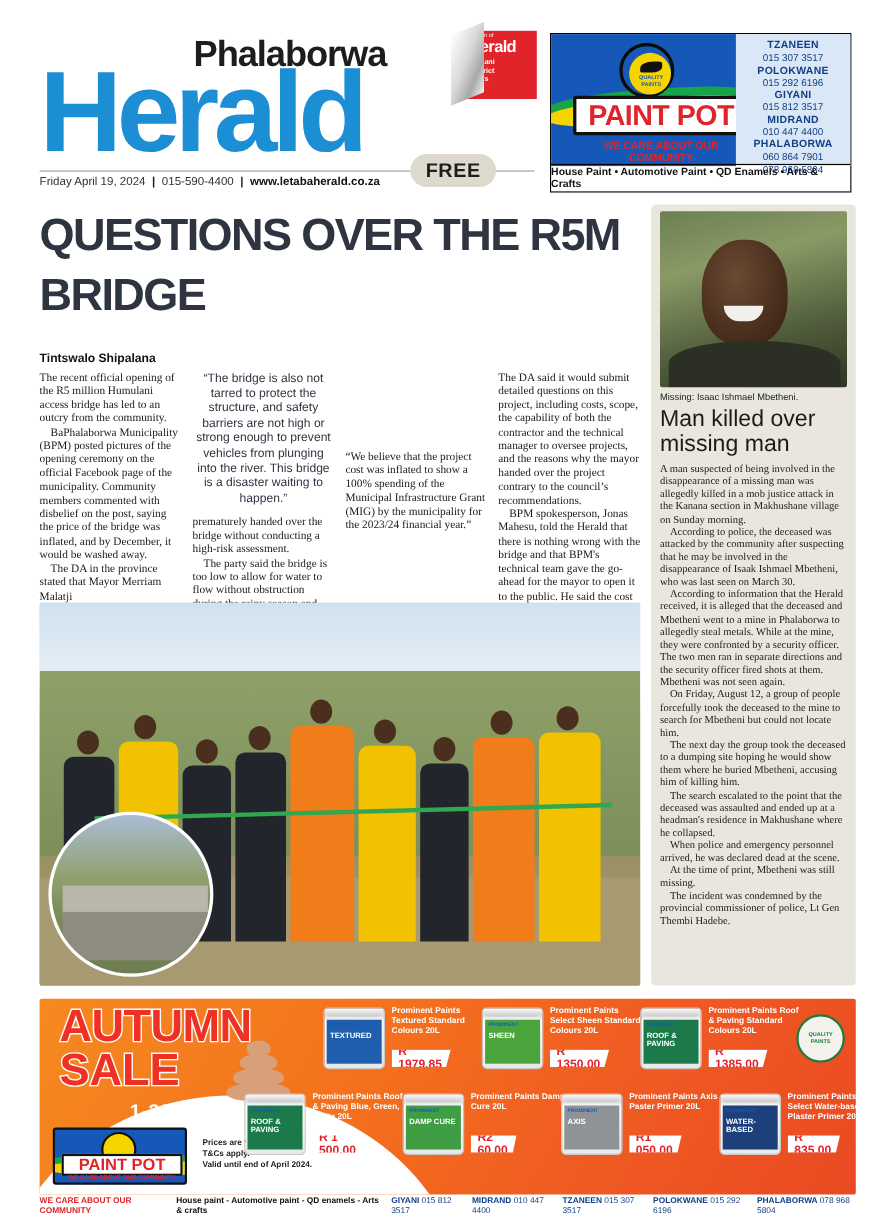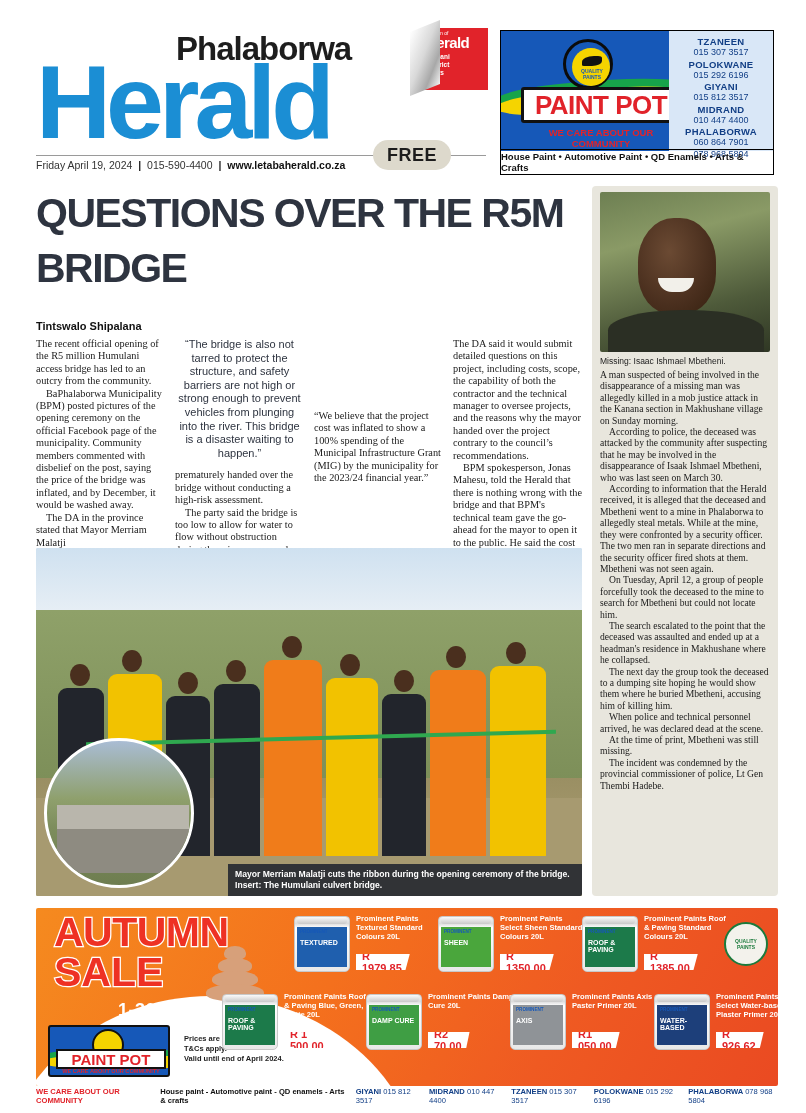--- a/index.html
+++ b/index.html
@@ -371,38 +371,38 @@
       <div class="head" style="left:460px; top:36px;"></div>
 
       <div class="ribbon"></div>
     </div>
 
     <div class="mp-inset">
       <div class="br"></div>
       <div class="br2"></div>
     </div>
 
-    <div class="mp-caption">Mayor Merriam Malatji cuts the ribbon during the opening ceremony of the bridge. Insert: The Humulani culvert bridge.</div>
   </div>
 
   <div class="sidebar">
     <div class="sb-photo">
       <div class="face"></div>
       <div class="smile"></div>
       <div class="shoulders"></div>
     </div>
     <div class="sb-caption">Missing: Isaac Ishmael Mbetheni.</div>
+    <div class="sb-headline">Man killed over missing man</div>
     <div class="sb-body">
       <p>A man suspected of being involved in the disappearance of a missing man was allegedly killed in a mob justice attack in the Kanana section in Makhushane village on Sunday morning.</p>
       <p>According to police, the deceased was attacked by the community after suspecting that he may be involved in the disappearance of Isaak Ishmael Mbetheni, who was last seen on March 30.</p>
       <p>According to information that the Herald received, it is alleged that the deceased and Mbetheni went to a mine in Phalaborwa to allegedly steal metals. While at the mine, they were confronted by a security officer. The two men ran in separate directions and the security officer fired shots at them. Mbetheni was not seen again.</p>
-      <p>On Tuesday, April 12, a group of people forcefully took the deceased to the mine to search for Mbetheni but could not locate him.</p>
+      <p>On Friday, August 12, a group of people forcefully took the deceased to the mine to search for Mbetheni but could not locate him.</p>
+      <p>The next day the group took the deceased to a dumping site hoping he would show them where he buried Mbetheni, accusing him of killing him.</p>
       <p>The search escalated to the point that the deceased was assaulted and ended up at a headman's residence in Makhushane where he collapsed.</p>
-      <p>The next day the group took the deceased to a dumping site hoping he would show them where he buried Mbetheni, accusing him of killing him.</p>
-      <p>When police and technical personnel arrived, he was declared dead at the scene.</p>
+      <p>When police and emergency personnel arrived, he was declared dead at the scene.</p>
       <p>At the time of print, Mbetheni was still missing.</p>
       <p>The incident was condemned by the provincial commissioner of police, Lt Gen Thembi Hadebe.</p>
     </div>
   </div>
 
   <div class="saled">
     <div class="sale-white-arc"></div>
 
     <div class="autumn">AUTUMN</div>
     <div class="saleword">SALE</div>
@@ -475,21 +475,21 @@
     </div>
 
     <div class="prod" style="left:330px; top:86px;">
       <div class="tin">
         <div class="lid"></div>
         <div class="band" style="background:#3f9e44"></div>
         <div class="bl">PROMINENT</div>
         <div class="bt">DAMP CURE</div>
       </div>
       <div class="pname">Prominent Paints Damp Cure 20L</div>
-      <div class="price">R2 70.00</div>
+      <div class="price">R2 60.00</div>
     </div>
 
     <div class="prod" style="left:474px; top:86px;">
       <div class="tin">
         <div class="lid"></div>
         <div class="band" style="background:#8f9397"></div>
         <div class="bl">PROMINENT</div>
         <div class="bt">AXIS</div>
       </div>
       <div class="pname">Prominent Paints Axis Paster Primer 20L</div>
@@ -497,21 +497,21 @@
     </div>
 
     <div class="prod" style="left:618px; top:86px;">
       <div class="tin">
         <div class="lid"></div>
         <div class="band" style="background:#1d3f7a"></div>
         <div class="bl">PROMINENT</div>
         <div class="bt">WATER-BASED</div>
       </div>
       <div class="pname">Prominent Paints Select Water-based Plaster Primer 20L</div>
-      <div class="price">R 926.62</div>
+      <div class="price">R 835.00</div>
     </div>
   </div>
 
   <div class="adfoot">
     <span class="tagline">WE CARE ABOUT OUR COMMUNITY</span>
     <span class="cats">House paint - Automotive paint - QD enamels - Arts &amp; crafts</span>
     <span class="br">
       <span>GIYANI</span>
       <span class="n">015 812 3517</span>
     </span>

